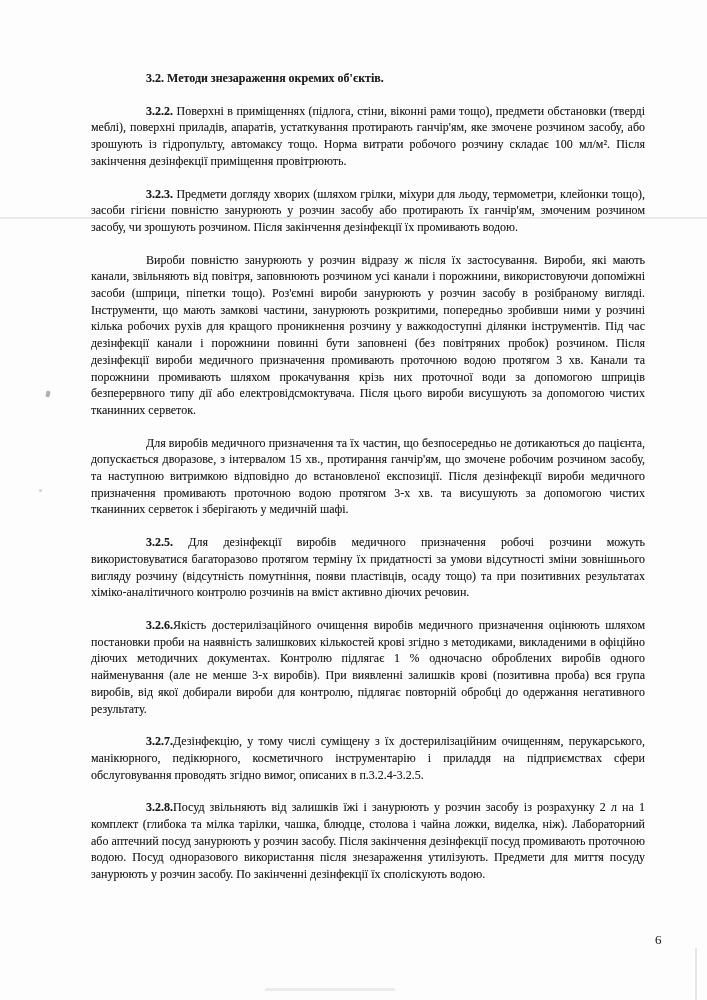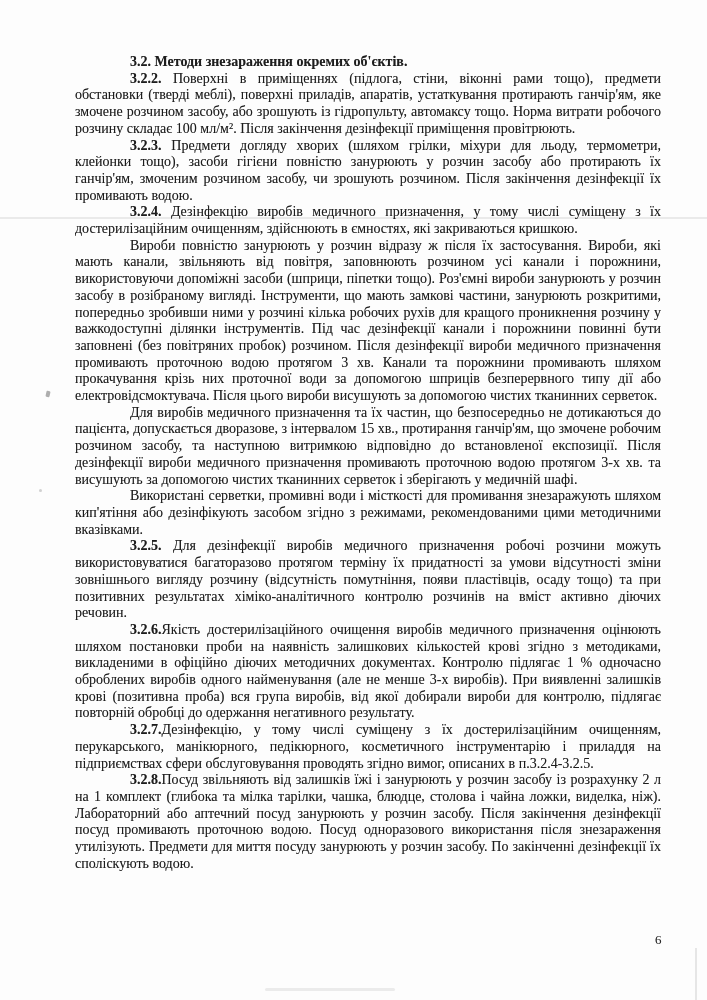--- a/index.html
+++ b/index.html
@@ -16,23 +16,23 @@
     font-family: "Liberation Serif", "DejaVu Serif", serif;
     color: #1d1d1d;
   }
   .text-block {
     position: absolute;
     left: 75px;
     top: 54px;
     width: 586px;
   }
   .para {
-    margin: 0;
+    margin: 16px;
     padding: 0;
-    font-size: 14px;
+    font-size: 12px;
     line-height: 16.7px;
     text-align: justify;
     text-indent: 55px;
     text-shadow: 0 0 0.3px rgba(0,0,0,0.35);
   }
   .para .num {
     font-weight: bold;
   }
   .heading {
     font-weight: bold;
@@ -105,27 +105,25 @@
   <div class="text-block">
 
     <p class="para heading">3.2. Методи знезараження окремих об'єктів.</p>
 
 
     <p class="para"><span class="num">3.2.2.</span> <span>Поверхні в приміщеннях (підлога, стіни, віконні рами тощо), предмети обстановки (тверді меблі), поверхні приладів, апаратів, устаткування протирають ганчір'ям, яке змочене розчином засобу, або зрошують із гідропульту, автомаксу тощо. Норма витрати робочого розчину складає 100 мл/м². Після закінчення дезінфекції приміщення провітрюють.</span></p>
 
 
     <p class="para"><span class="num">3.2.3.</span> <span>Предмети догляду хворих (шляхом грілки, міхури для льоду, термометри, клейонки тощо), засоби гігієни повністю занурюють у розчин засобу або протирають їх ганчір'ям, змоченим розчином засобу, чи зрошують розчином. Після закінчення дезінфекції їх промивають водою.</span></p>
 
-    <p class="para"><span class="num">3.2.4.</span> <span>Дезінфекцію виробів медичного призначення, у тому числі суміщену з їх достерилізаційним очищенням, здійснюють в ємностях, які закриваються кришкою.</span></p>
 
     <p class="para"><span class="num"></span><span>Вироби повністю занурюють у розчин відразу ж після їх застосування. Вироби, які мають канали, звільняють від повітря, заповнюють розчином усі канали і порожнини, використовуючи допоміжні засоби (шприци, піпетки тощо). Роз'ємні вироби занурюють у розчин засобу в розібраному вигляді. Інструменти, що мають замкові частини, занурюють розкритими, попередньо зробивши ними у розчині кілька робочих рухів для кращого проникнення розчину у важкодоступні ділянки інструментів. Під час дезінфекції канали і порожнини повинні бути заповнені (без повітряних пробок) розчином. Після дезінфекції вироби медичного призначення промивають проточною водою протягом 3 хв. Канали та порожнини промивають шляхом прокачування крізь них проточної води за допомогою шприців безперервного типу дії або електровідсмоктувача. Після цього вироби висушують за допомогою чистих тканинних серветок.</span></p>
 
     <p class="para"><span class="num"></span><span>Для виробів медичного призначення та їх частин, що безпосередньо не дотикаються до пацієнта, допускається дворазове, з інтервалом 15 хв., протирання ганчір'ям, що змочене робочим розчином засобу, та наступною витримкою відповідно до встановленої експозиції. Після дезінфекції вироби медичного призначення промивають проточною водою протягом 3-х хв. та висушують за допомогою чистих тканинних серветок і зберігають у медичній шафі.</span></p>
 
-    <p class="para"><span class="num"></span><span>Використані серветки, промивні води і місткості для промивання знезаражують шляхом кип'ятіння або дезінфікують засобом згідно з режимами, рекомендованими цими методичними вказівками.</span></p>
 
     <p class="para"><span class="num">3.2.5.</span> <span>Для дезінфекції виробів медичного призначення робочі розчини можуть використовуватися багаторазово протягом терміну їх придатності за умови відсутності зміни зовнішнього вигляду розчину (відсутність помутніння, появи пластівців, осаду тощо) та при позитивних результатах хіміко-аналітичного контролю розчинів на вміст активно діючих речовин.</span></p>
 
     <p class="para"><span class="num">3.2.6.</span><span>Якість достерилізаційного очищення виробів медичного призначення оцінюють шляхом постановки проби на наявність залишкових кількостей крові згідно з методиками, викладеними в офіційно діючих методичних документах. Контролю підлягає 1 % одночасно оброблених виробів одного найменування (але не менше 3-х виробів). При виявленні залишків крові (позитивна проба) вся група виробів, від якої добирали вироби для контролю, підлягає повторній обробці до одержання негативного результату.</span></p>
 
     <p class="para"><span class="num">3.2.7.</span><span>Дезінфекцію, у тому числі суміщену з їх достерилізаційним очищенням, перукарського, манікюрного, педікюрного, косметичного інструментарію і приладдя на підприємствах сфери обслуговування проводять згідно вимог, описаних в п.3.2.4-3.2.5.</span></p>
 
     <p class="para"><span class="num">3.2.8.</span><span>Посуд звільняють від залишків їжі і занурюють у розчин засобу із розрахунку 2 л на 1 комплект (глибока та мілка тарілки, чашка, блюдце, столова і чайна ложки, виделка, ніж). Лабораторний або аптечний посуд занурюють у розчин засобу. Після закінчення дезінфекції посуд промивають проточною водою. Посуд одноразового використання після знезараження утилізують. Предмети для миття посуду занурюють у розчин засобу. По закінченні дезінфекції їх споліскують водою.</span></p>
 
   </div>

